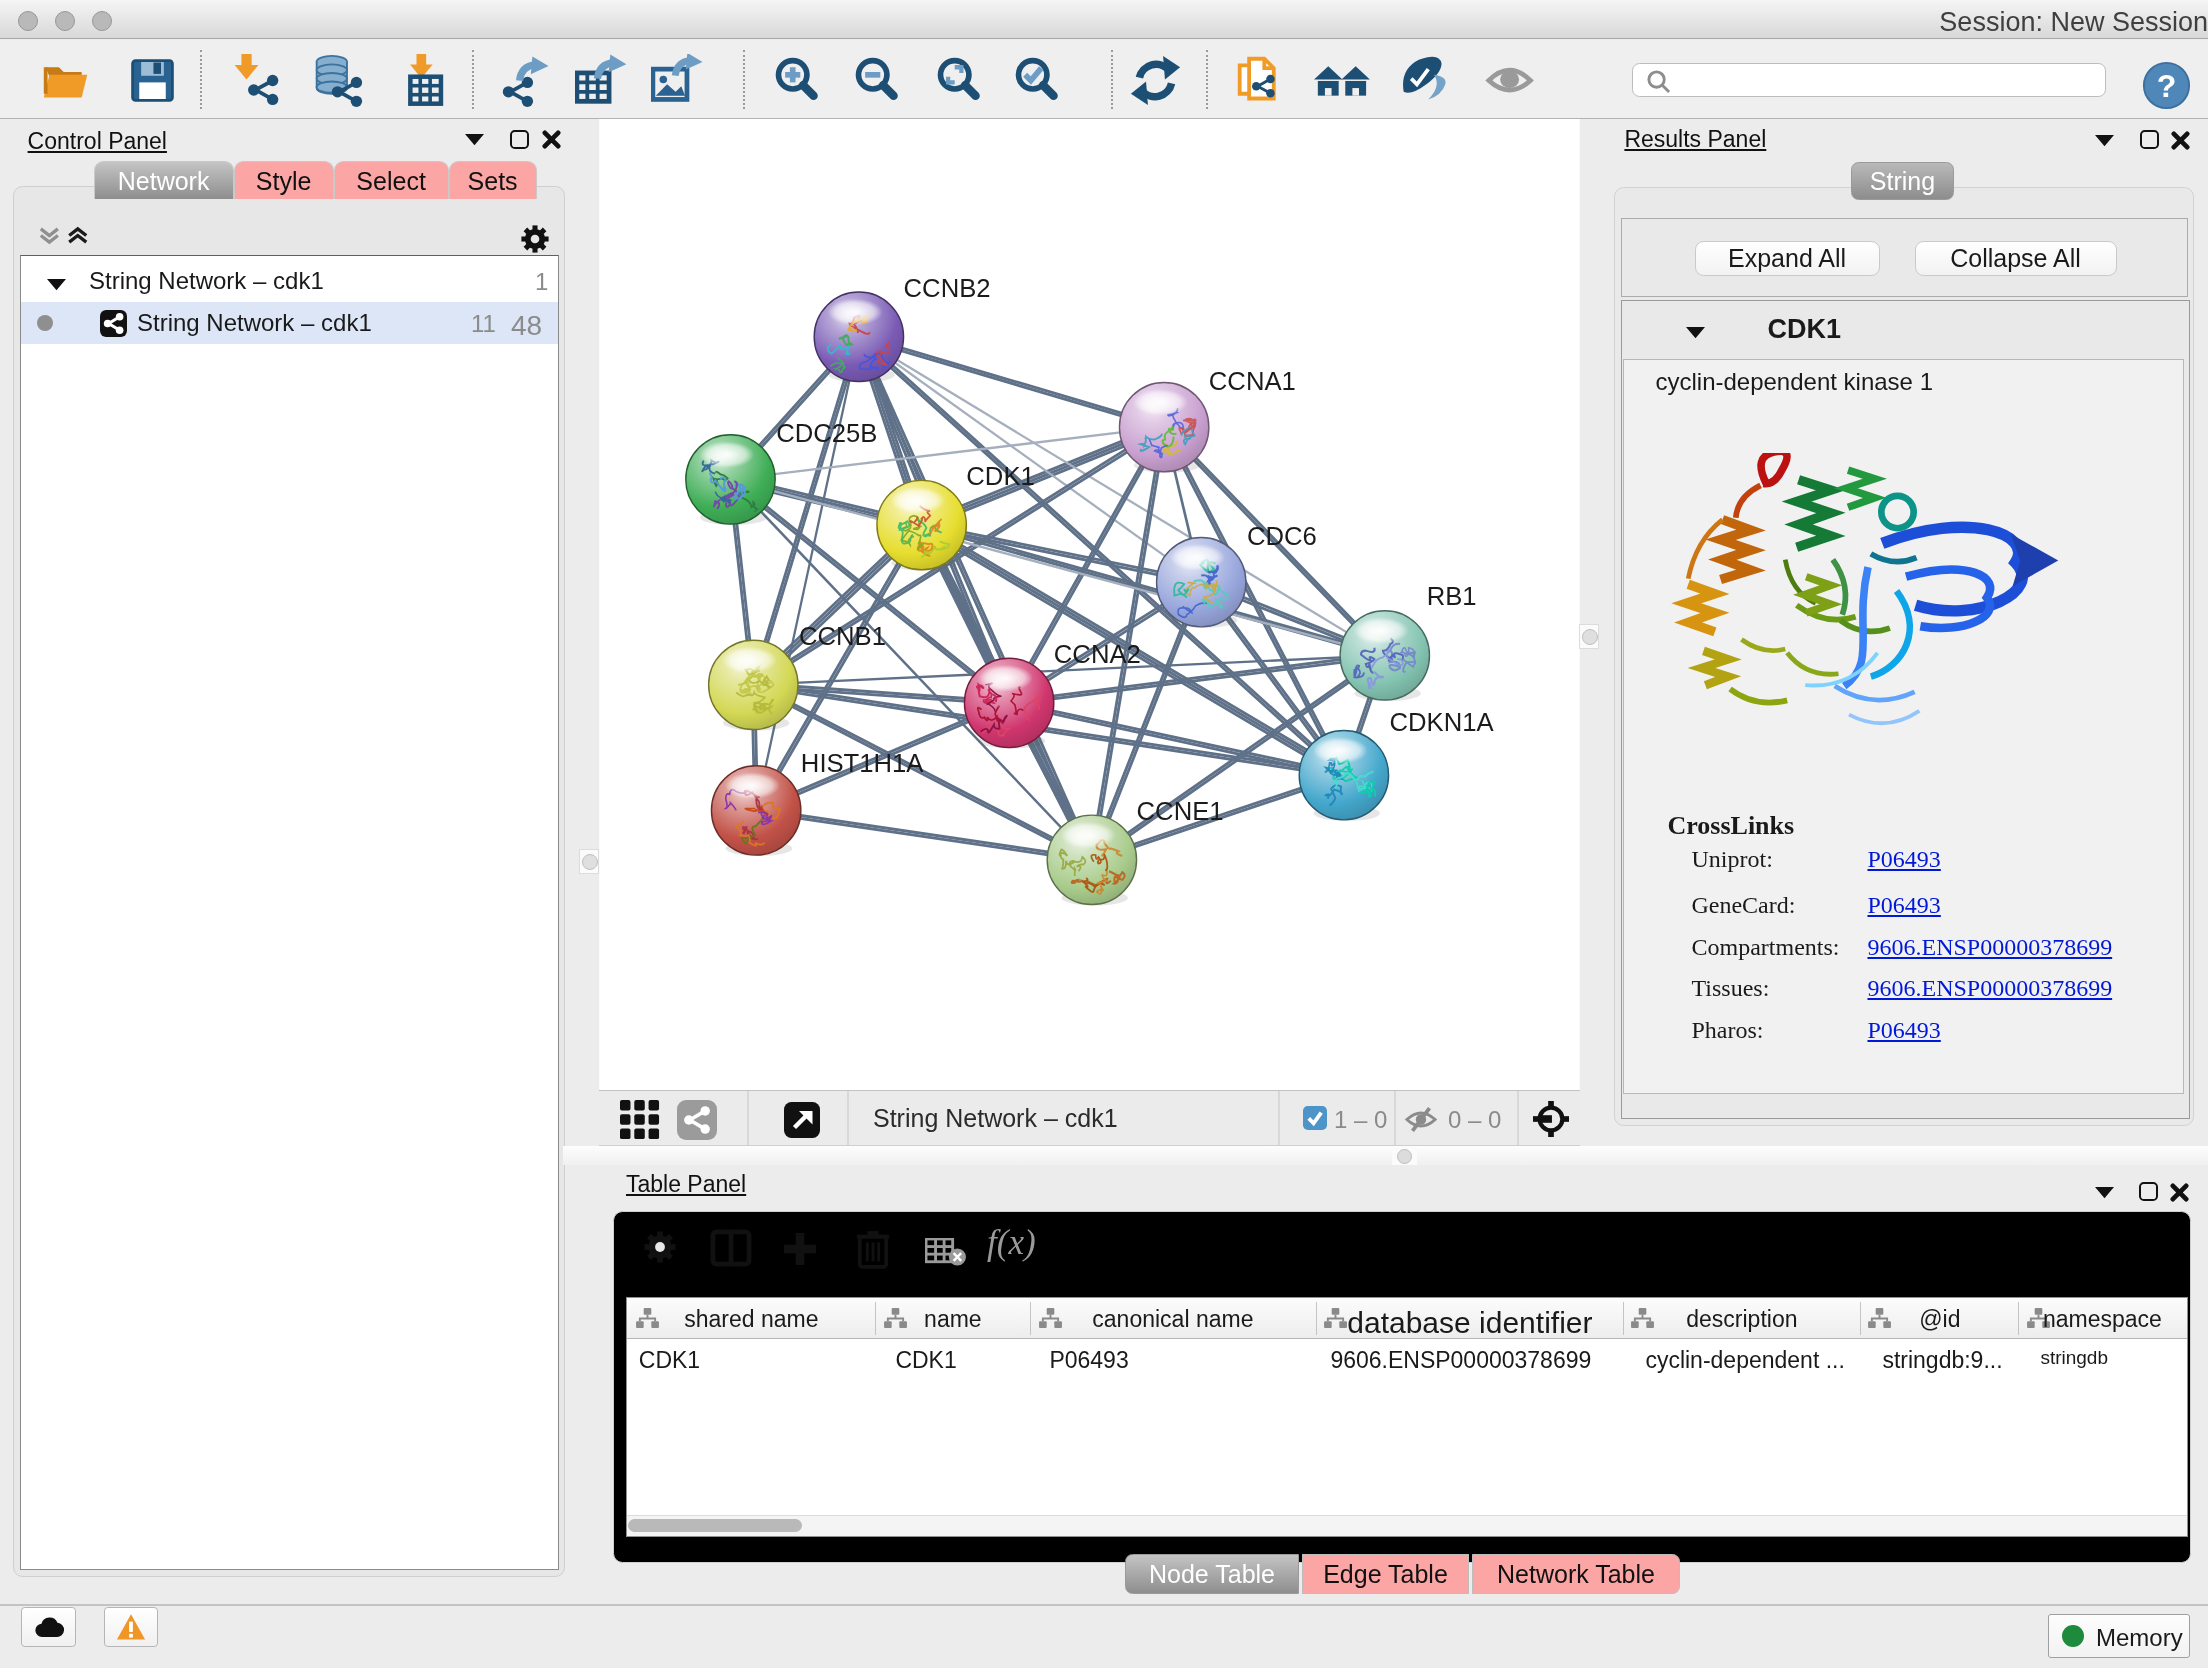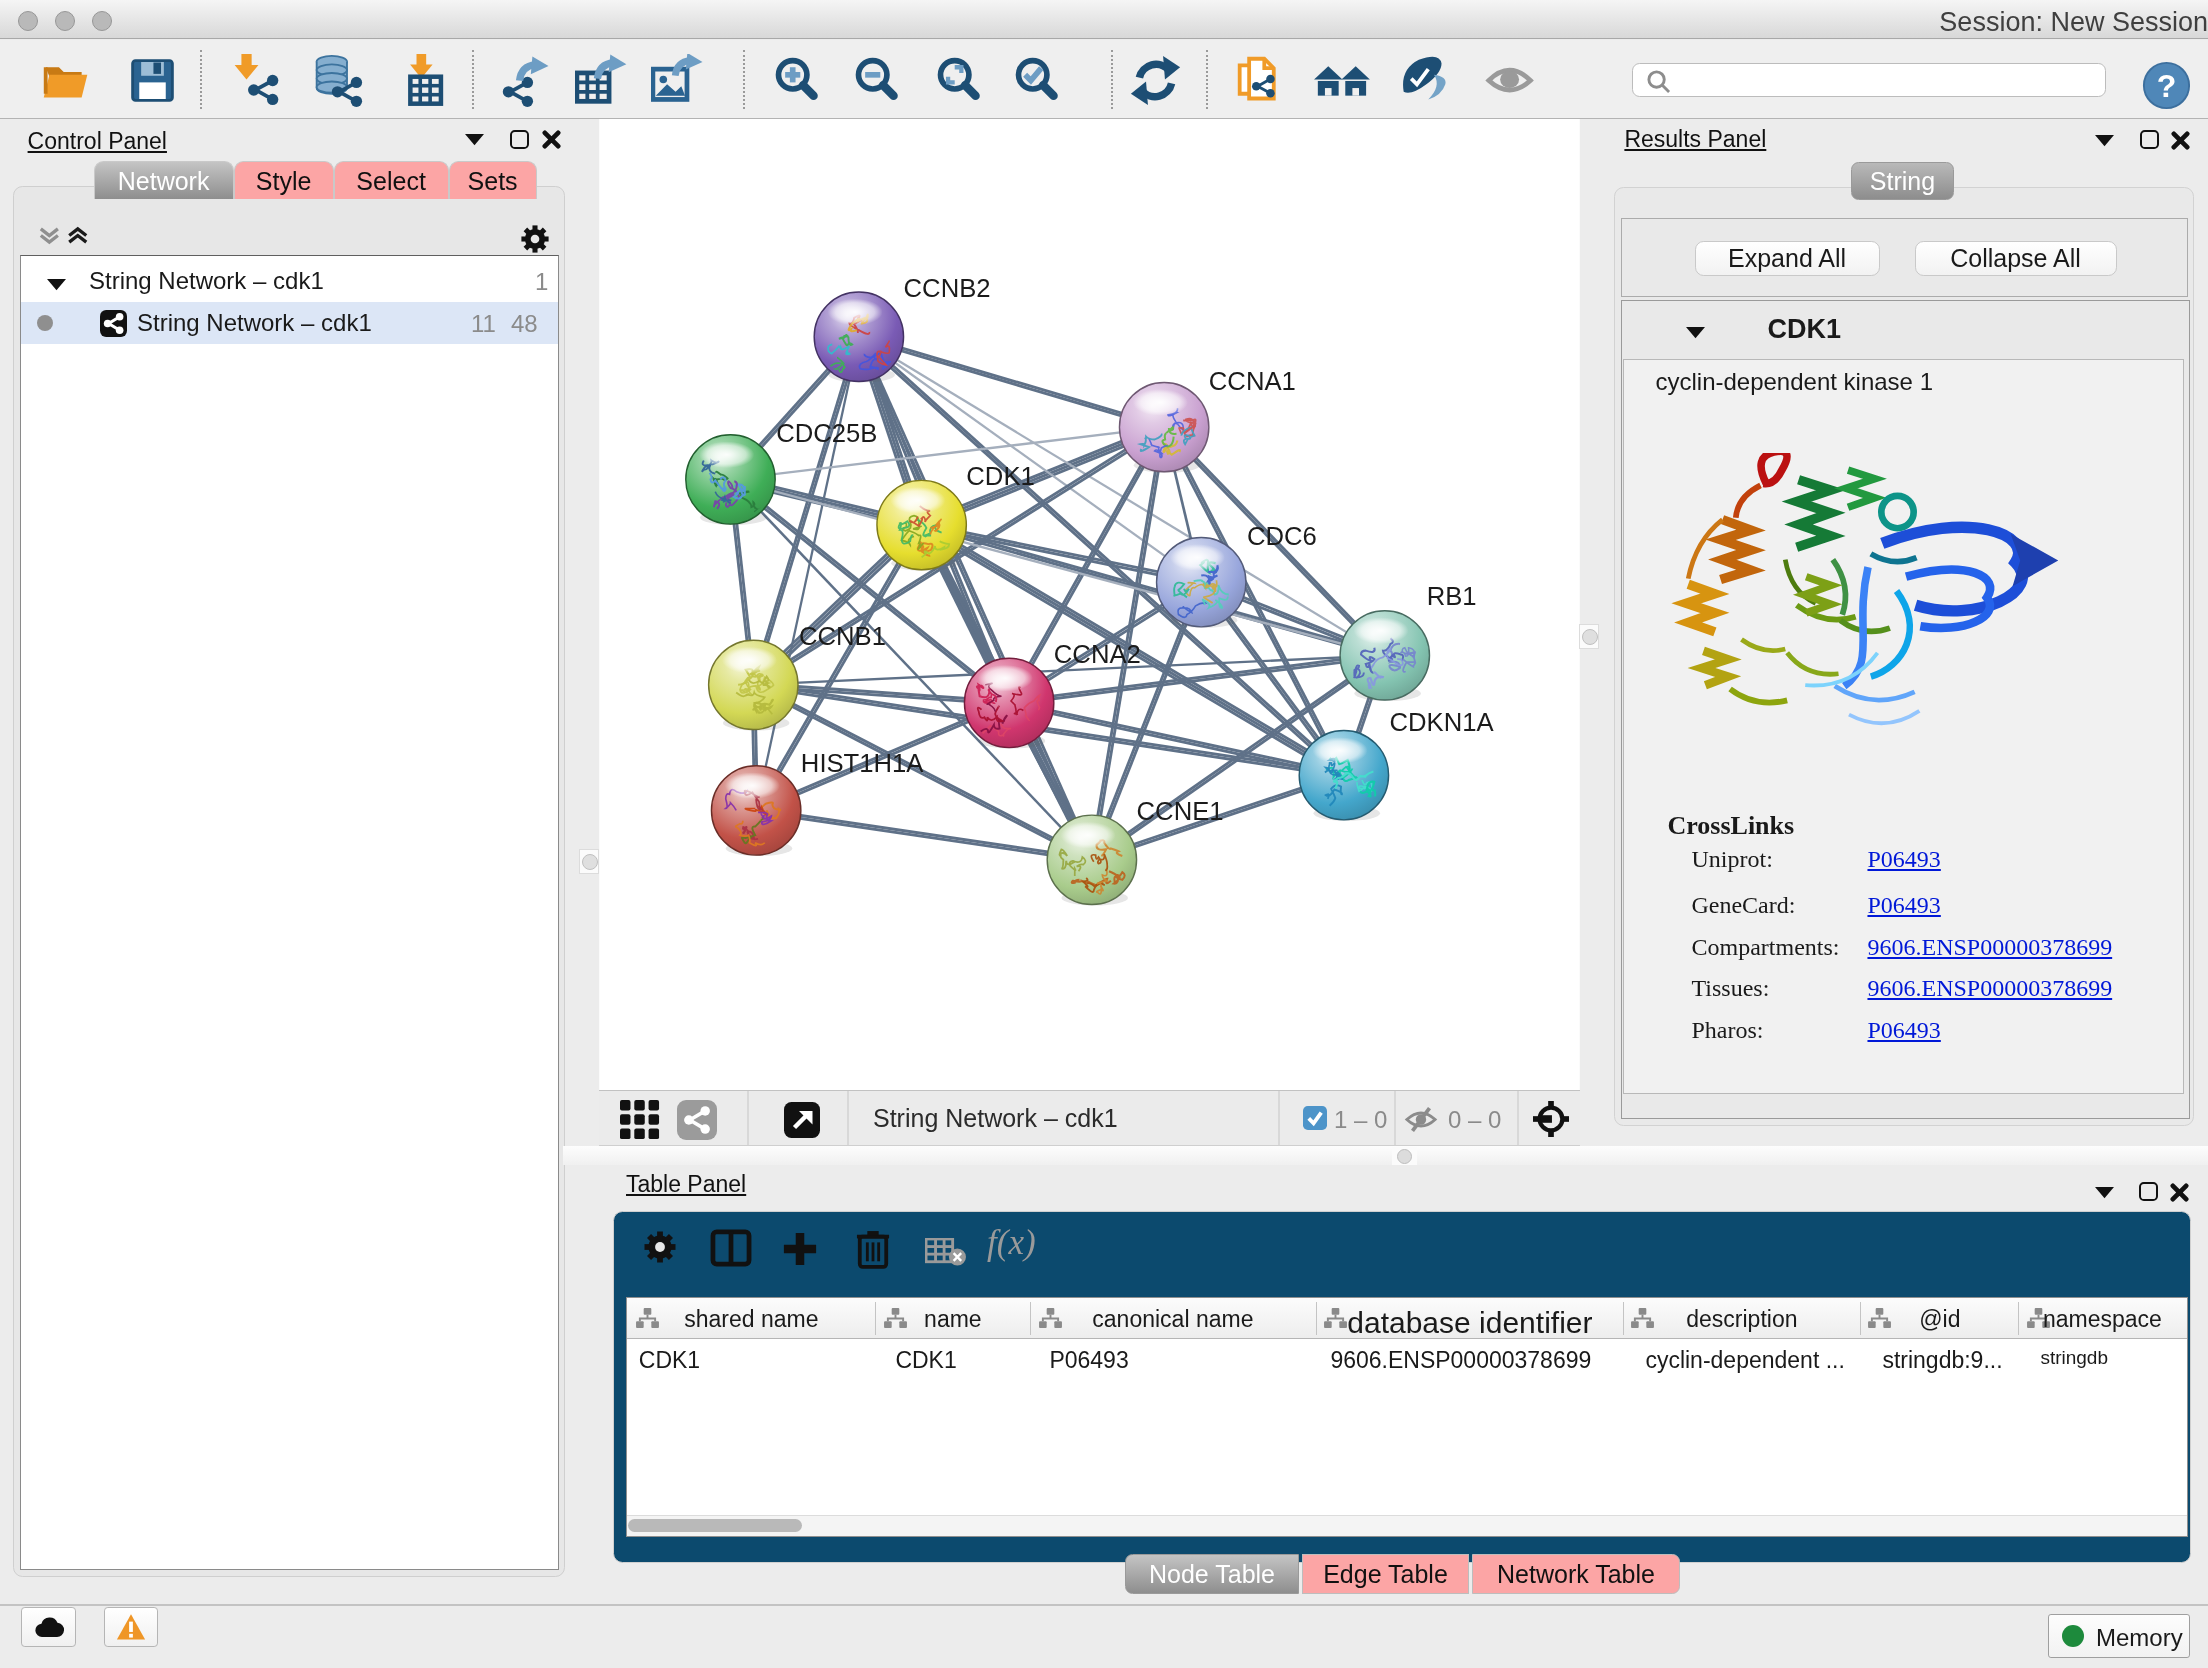--- a/index.html
+++ b/index.html
@@ -253,21 +253,21 @@
             <g fill="#fff" stroke="#fff" stroke-width="2.6">
               <line x1="7" y1="11" x2="16" y2="5.5"></line>
               <line x1="7" y1="11" x2="16" y2="16.5"></line>
               <circle cx="6.2" cy="11" r="3.1" stroke="none"></circle>
               <circle cx="16" cy="5.5" r="3.1" stroke="none"></circle>
               <circle cx="16" cy="16.5" r="3.1" stroke="none"></circle>
             </g>
           </svg>
           <div class="abs" style="left:116px;top:6.7px;font-size:24px;">String Network – cdk1</div>
           <div class="abs" style="left:450px;top:7.6px;font-size:24px;color:#8b8b8b;">11</div>
-          <div class="abs" style="left:490px;top:7.6px;font-size:24px;color:#8b8b8b;">48</div>
+          <div class="abs" style="left:490px;top:7.6px;font-size:28px;color:#8b8b8b;">48</div>
         </div>
       </div>
     </div>
     <div class="cp-tab tabsel" style="left:62px;width:140px;">Network</div>
     <div class="cp-tab tabun" style="left:202px;width:100px;">Style</div>
     <div class="cp-tab tabun" style="left:302px;width:115px;">Select</div>
     <div class="cp-tab tabun" style="left:417px;width:88px;">Sets</div>
   </div>
 <svg class="abs" style="left:599px;top:119px" width="981" height="971" viewBox="0 0 1031 1021">
     <rect width="1031" height="1021" fill="#ffffff"></rect>
@@ -756,21 +756,21 @@
     <div class="abs" style="left:239px;top:43px;width:103px;height:38px;background:linear-gradient(#b9b9b9,#8d8d8d);border:1px solid #9a9a9a;border-radius:7.6px;box-sizing:border-box;color:#fff;text-align:center;font-size:25px;line-height:36px;">String</div>
   </div>
 <div class="abs panel-title" style="left:626px;top:1171px;">Table Panel</div>
 <svg class="abs" style="left:2095px;top:1186px" width="19" height="13.3" viewBox="0 0 20 14">
     <polygon points="0,1 20,1 10,13" fill="#111"></polygon>
   </svg>
 <div class="abs" style="left:2139px;top:1182px;width:19px;height:19px;border:2.9px solid #111;border-radius:4.8px;box-sizing:border-box;"></div>
 <svg class="abs" style="left:2170px;top:1183px" width="19" height="19" viewBox="0 0 20 20">
     <path d="M3 3 L17 17 M17 3 L3 17" stroke="#111" stroke-width="5" stroke-linecap="round"></path>
   </svg>
-<div class="abs" style="left:613px;top:1211px;width:1578px;height:352px;background:#0c4a6e;border:1px solid #d0d0d0;border-radius:9.5px;box-sizing:border-box;">
+<div class="abs" style="left:613px;top:1211px;width:1578px;height:352px;background:#000000;border:1px solid #d0d0d0;border-radius:9.5px;box-sizing:border-box;">
     <svg class="abs" style="left:28.5px;top:18px" width="34" height="34" viewBox="0 0 34 34">
       <g transform="translate(17,17)">
         <circle r="11.6" fill="#111"></circle>
         <rect x="-2.9" y="-15.5" width="5.8" height="8.7" transform="rotate(0 0 0)" fill="#111"></rect>
         <rect x="-2.9" y="-15.5" width="5.8" height="8.7" transform="rotate(45 0 0)" fill="#111"></rect>
         <rect x="-2.9" y="-15.5" width="5.8" height="8.7" transform="rotate(90 0 0)" fill="#111"></rect>
         <rect x="-2.9" y="-15.5" width="5.8" height="8.7" transform="rotate(135 0 0)" fill="#111"></rect>
         <rect x="-2.9" y="-15.5" width="5.8" height="8.7" transform="rotate(180 0 0)" fill="#111"></rect>
         <rect x="-2.9" y="-15.5" width="5.8" height="8.7" transform="rotate(225 0 0)" fill="#111"></rect>
         <rect x="-2.9" y="-15.5" width="5.8" height="8.7" transform="rotate(270 0 0)" fill="#111"></rect>

